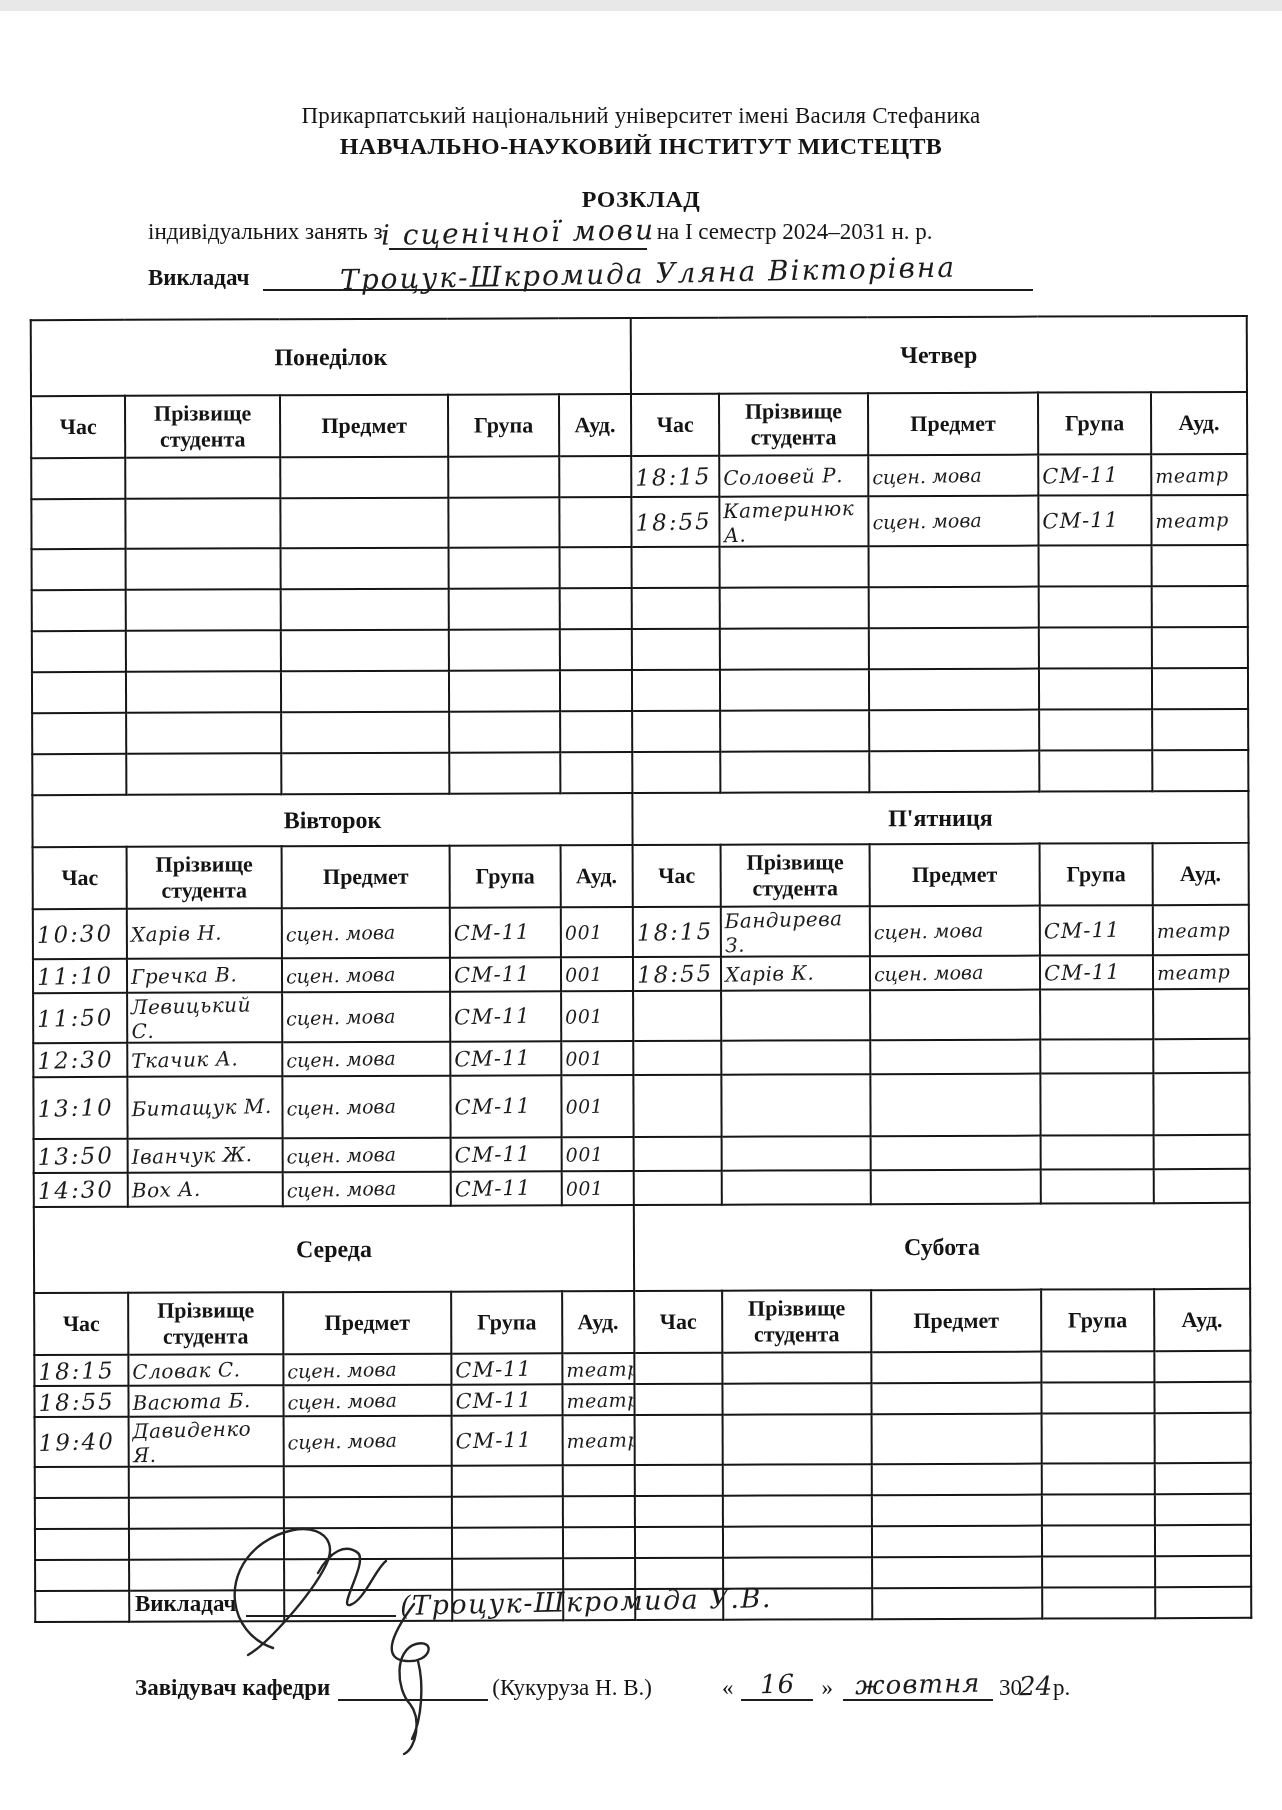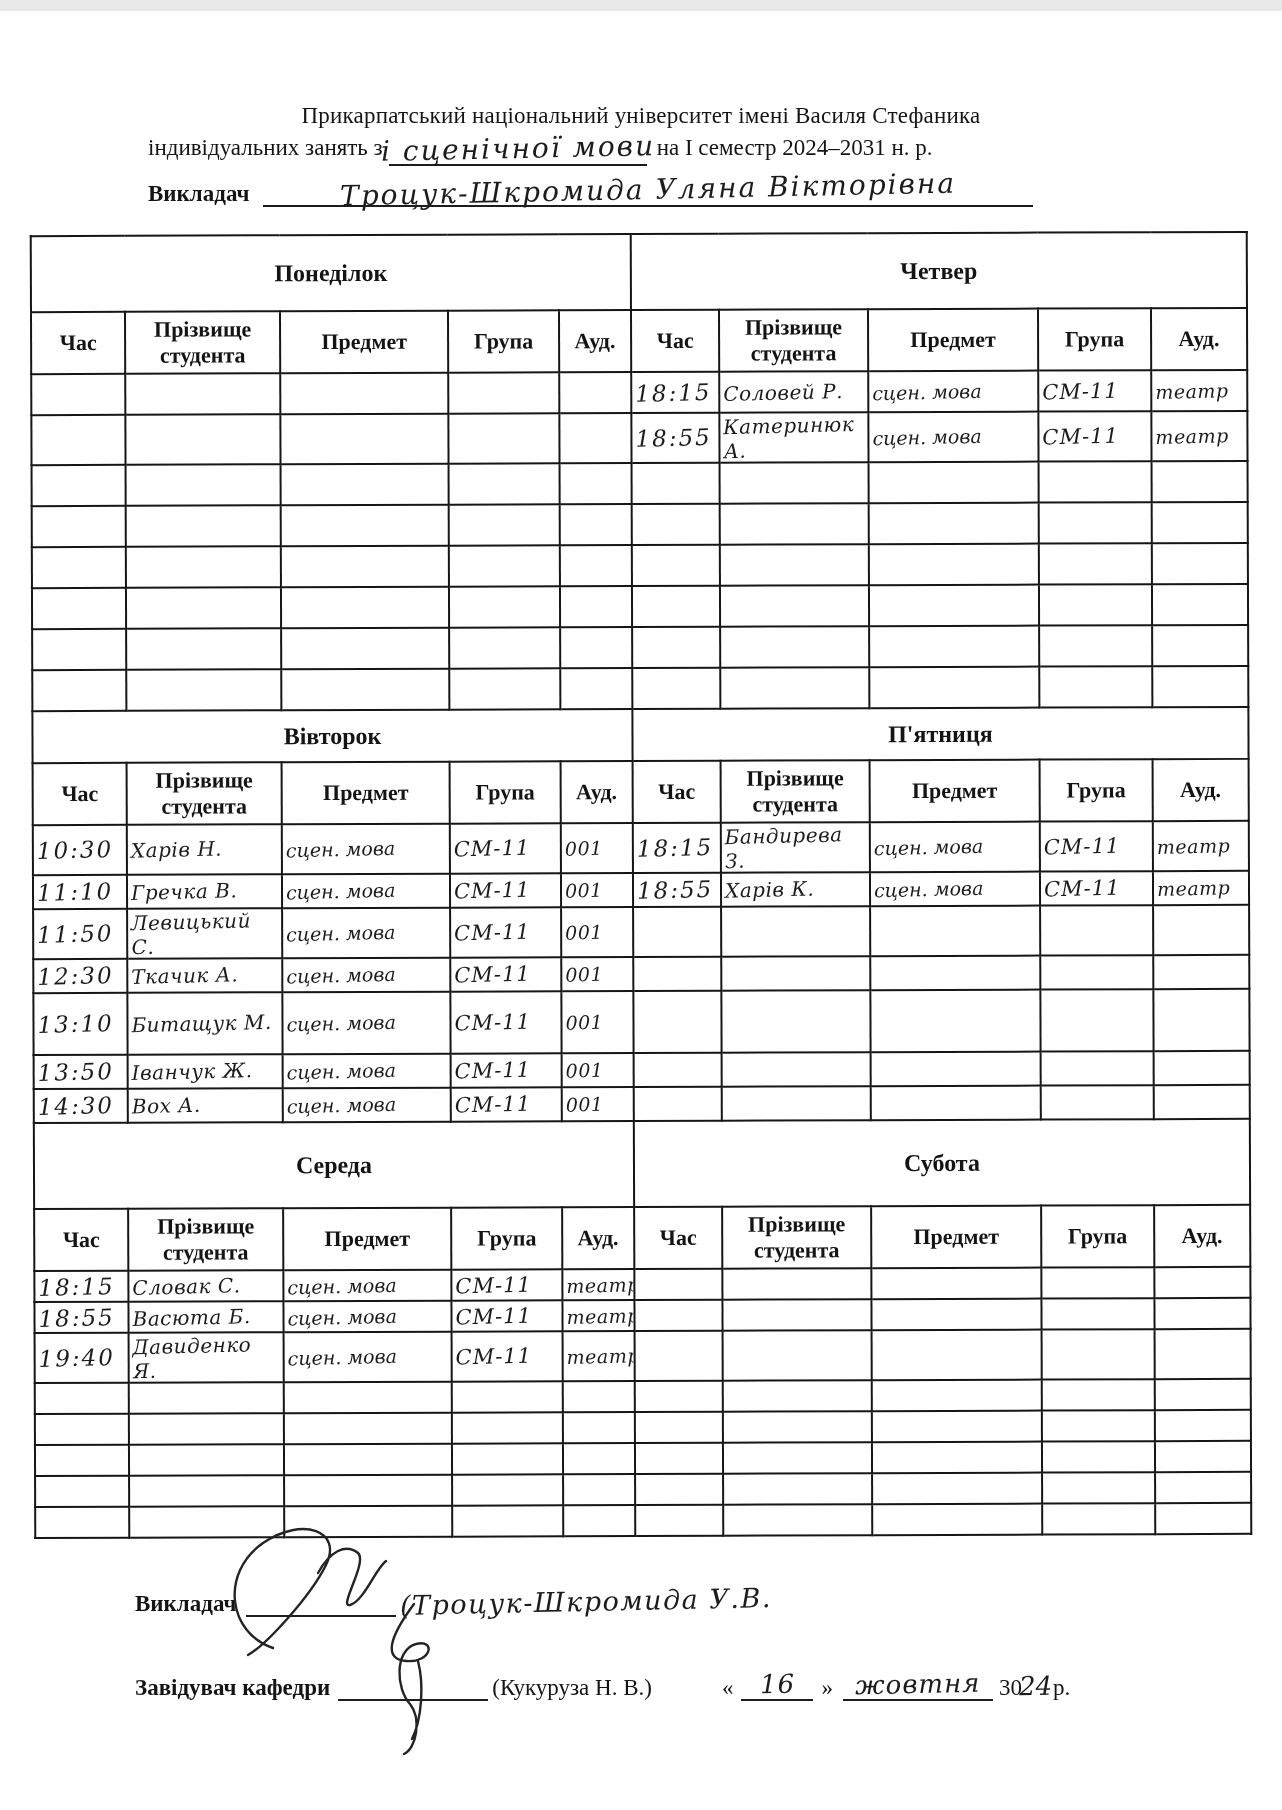--- a/index.html
+++ b/index.html
@@ -70,20 +70,22 @@
   .hw-date { font-size:26px; letter-spacing:1px; }
   .year-hw { font-size:26px; margin-left:-3px; margin-right:1px; }
 </style>
 </head>
 <body>
 
 <div class="page">
 
   <div class="doc-header">
     <div class="h-univ">Прикарпатський національний університет імені Василя Стефаника</div>
+    <div class="h-inst">НАВЧАЛЬНО-НАУКОВИЙ ІНСТИТУТ МИСТЕЦТВ</div>
+    <div class="h-title">РОЗКЛАД</div>
     <div class="form-line">
       <span class="printed">індивідуальних занять з</span>
       <span class="blank subject-blank">
         <span class="hw hw-big">і сценічної мови</span>
       </span>
       <span class="printed">на І семестр 2024–2031 н. р.</span>
     </div>
     <div class="vik-line">
       <span class="lbl-bold">Викладач</span>
       <span class="blank teacher-blank">

